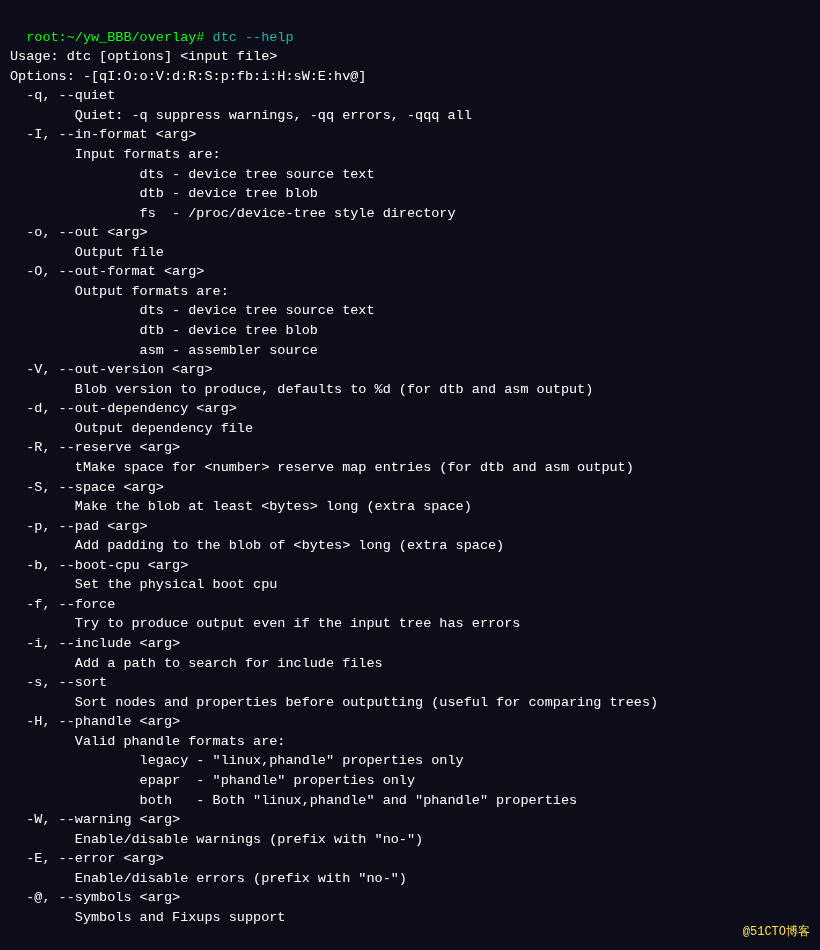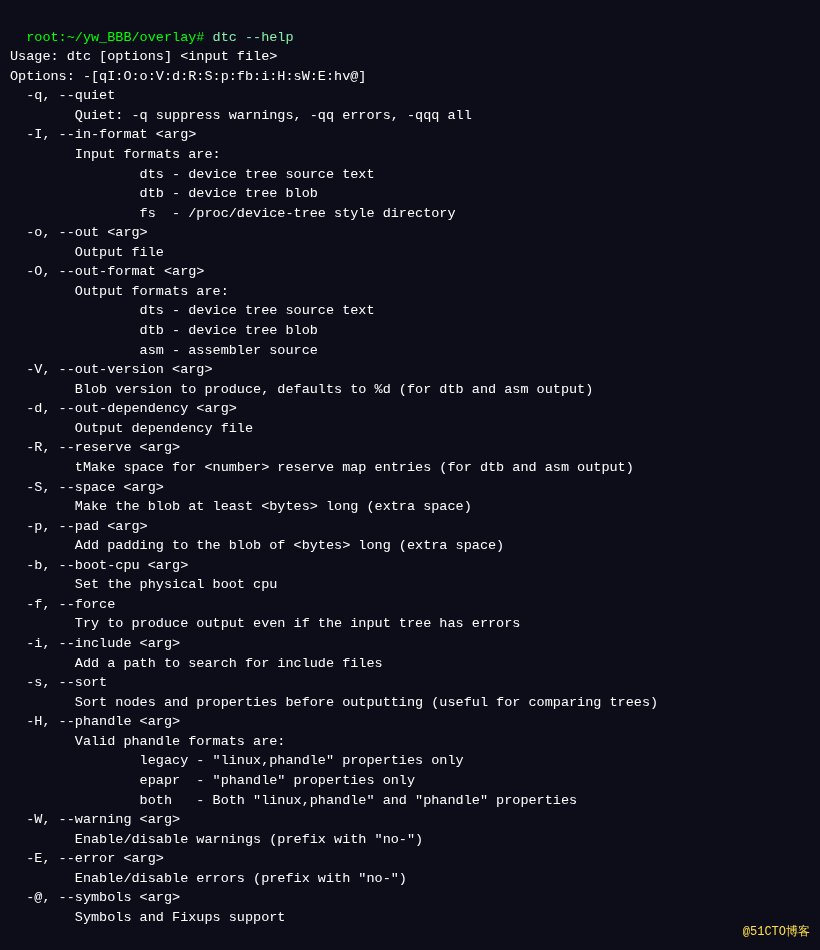--- a/index.html
+++ b/index.html
@@ -23,21 +23,21 @@
       font-size: 13.5px;
       line-height: 1.45;
       white-space: pre;
       overflow: hidden;
     }
     .prompt {
       color: #00ff00;
       text-align: center;
     }
     .cmd {
-      color: #86efac;
+      color: #14b8a6;
     }
     .watermark {
       position: absolute;
       bottom: 10px;
       right: 10px;
       color: #fde047;
       font-size: 12px;
       font-family: 'Courier New', Courier, monospace;
     }
   </style>

